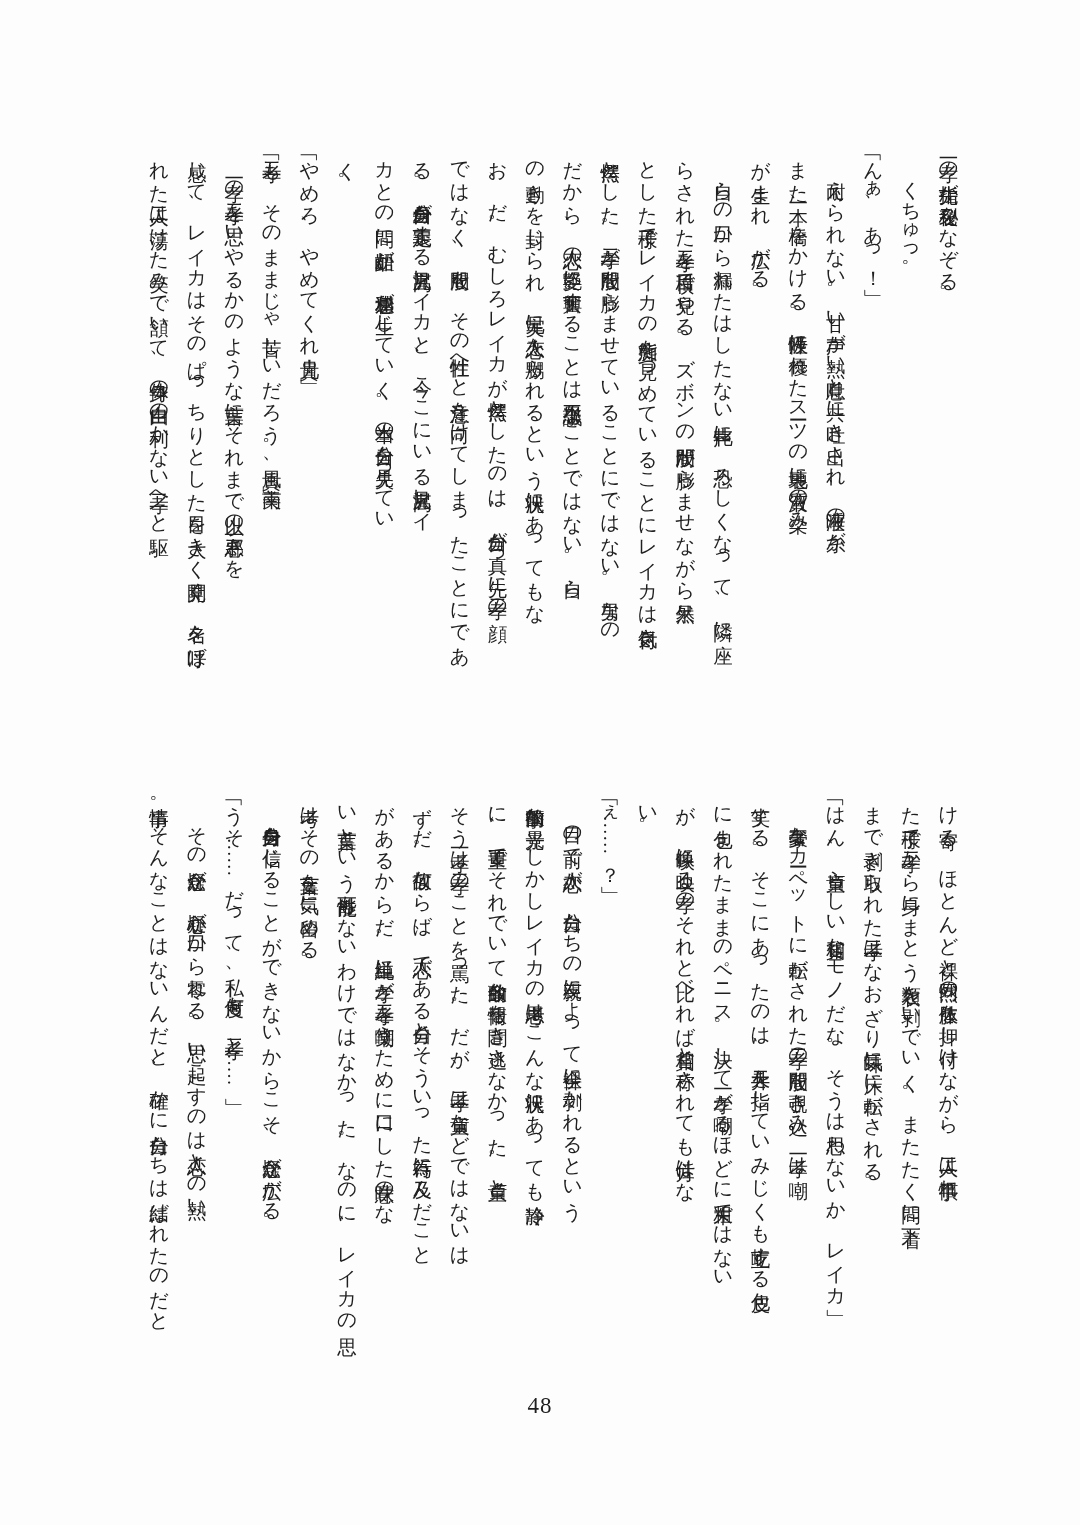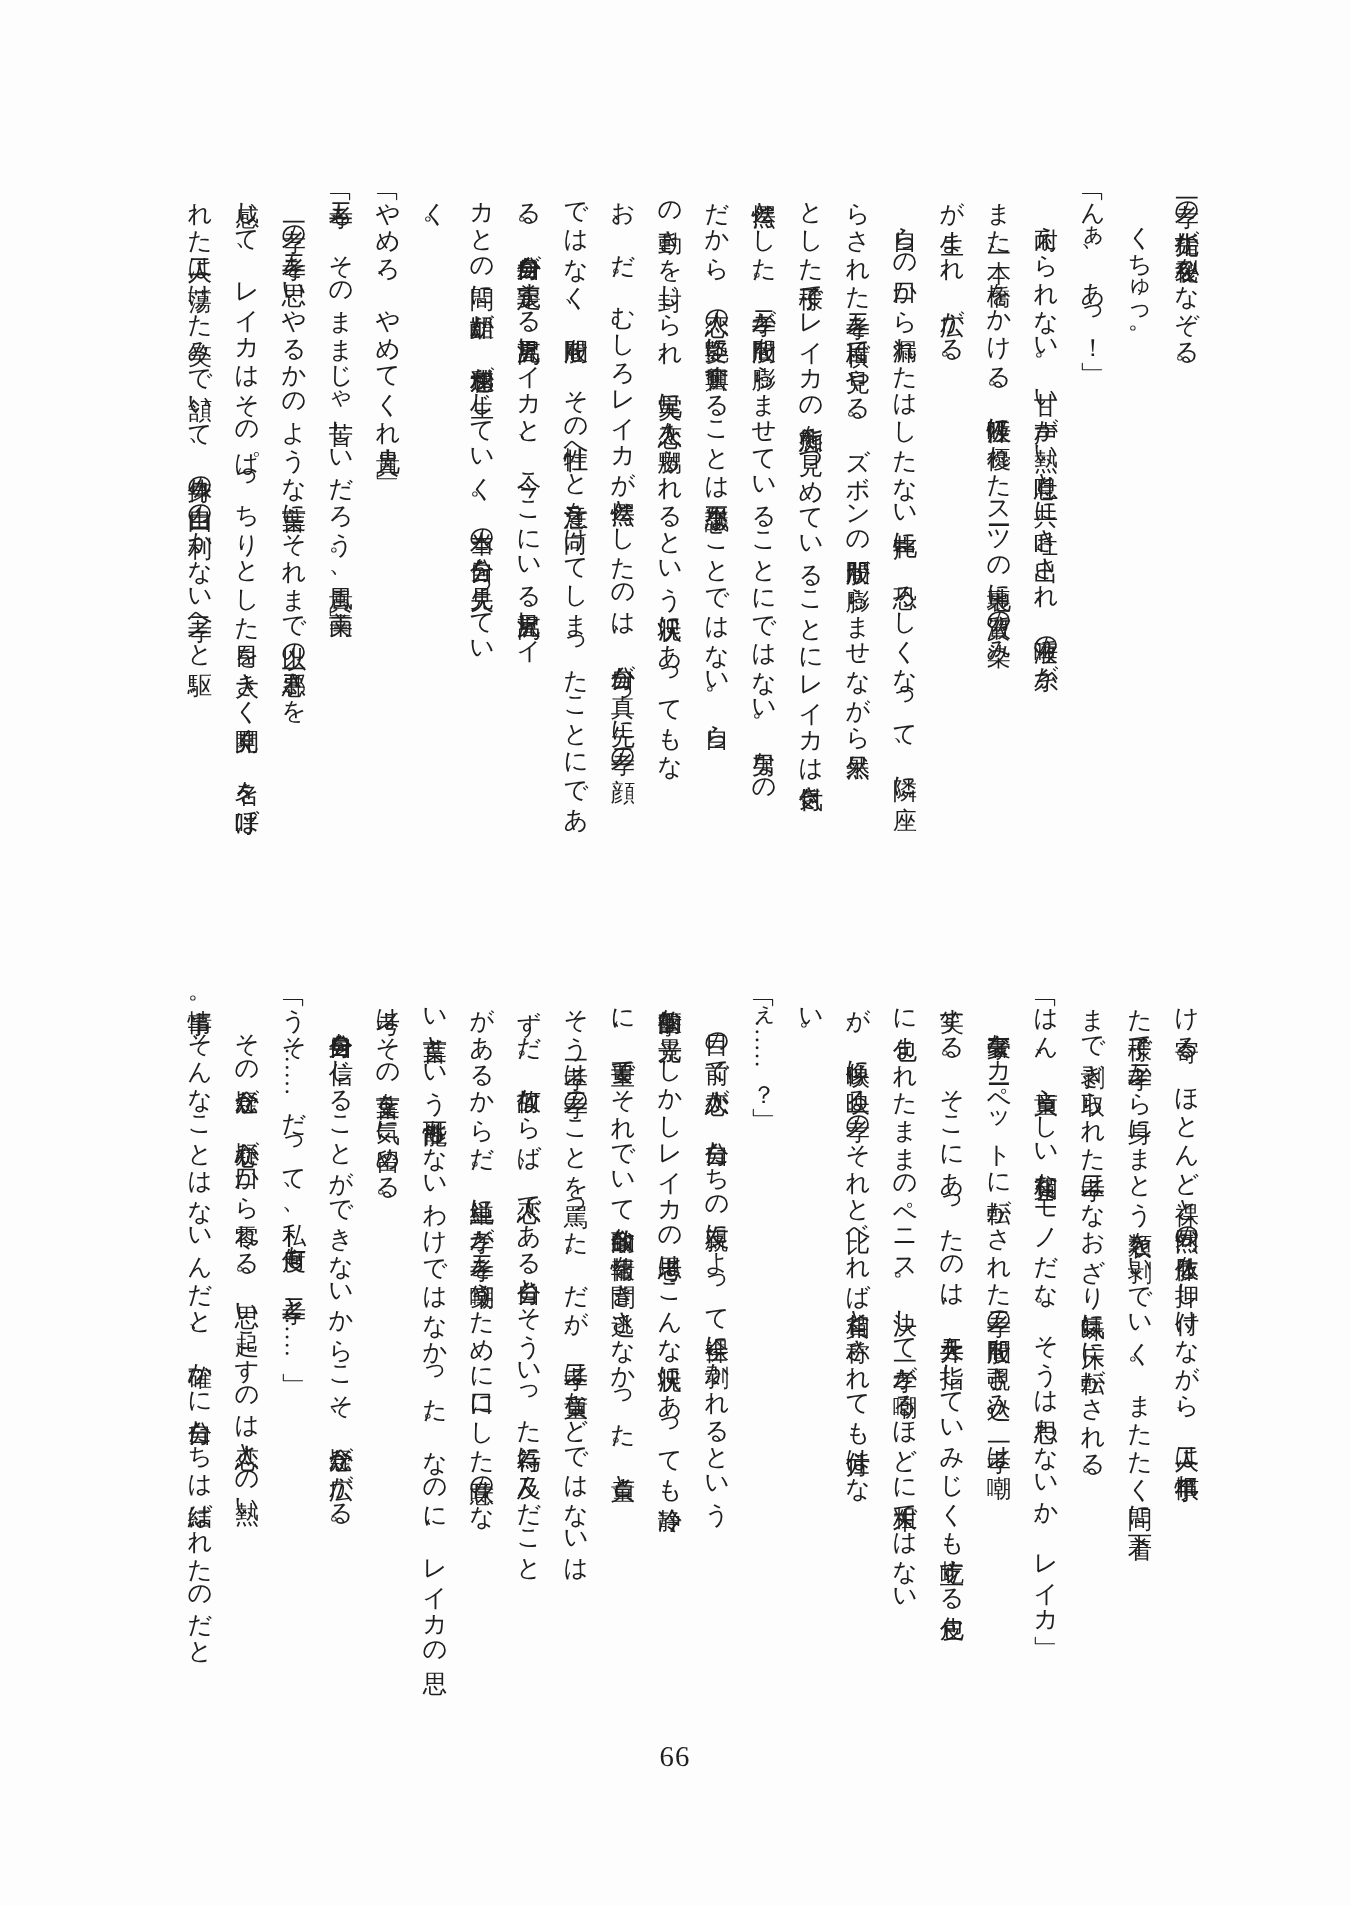--- a/index.html
+++ b/index.html
@@ -91,14 +91,14 @@
       <p class="text-line">ずだ。何故ならば、恋人である自分とそういった行為に及んだこと</p>
       <p class="text-line">があるからだ。単純に一孝が孝二を嘲笑うために口にした意味のな</p>
       <p class="text-line">い言葉という可能性もないわけではなかった。なのに、レイカの思</p>
       <p class="text-line">考はその言葉を気に留める。</p>
       <p class="text-line">　自分自身を信じることができないからこそ、疑念が広がる。</p>
       <p class="text-line">「うそ……だって、私、何度も、孝二と……」</p>
       <p class="text-line">　その疑念が、疑心が口から零れる。思い起こすのは恋人との熱い</p>
       <p class="text-line">情事。そんなことはないんだと、確かに自分たちは結ばれたのだと</p>
     </div>
 
-  <div class="page-number">66</div>
+  <div class="page-number">48</div>
 </div>
 
 </body></html>

